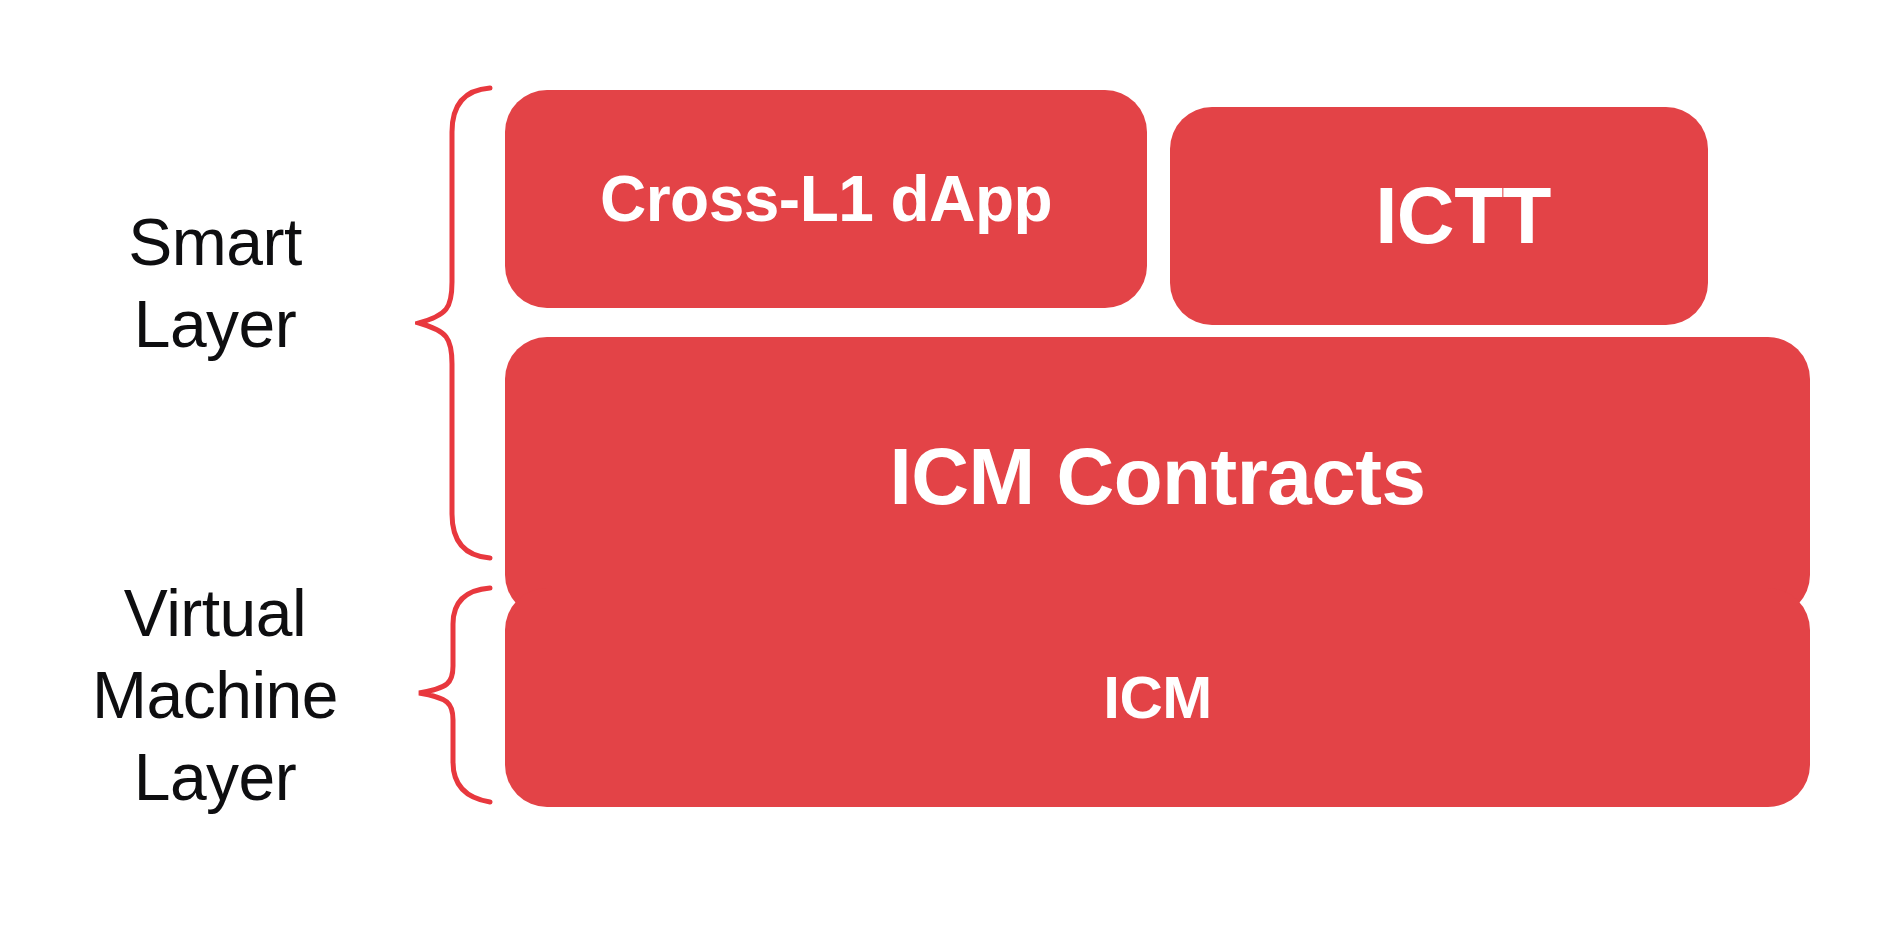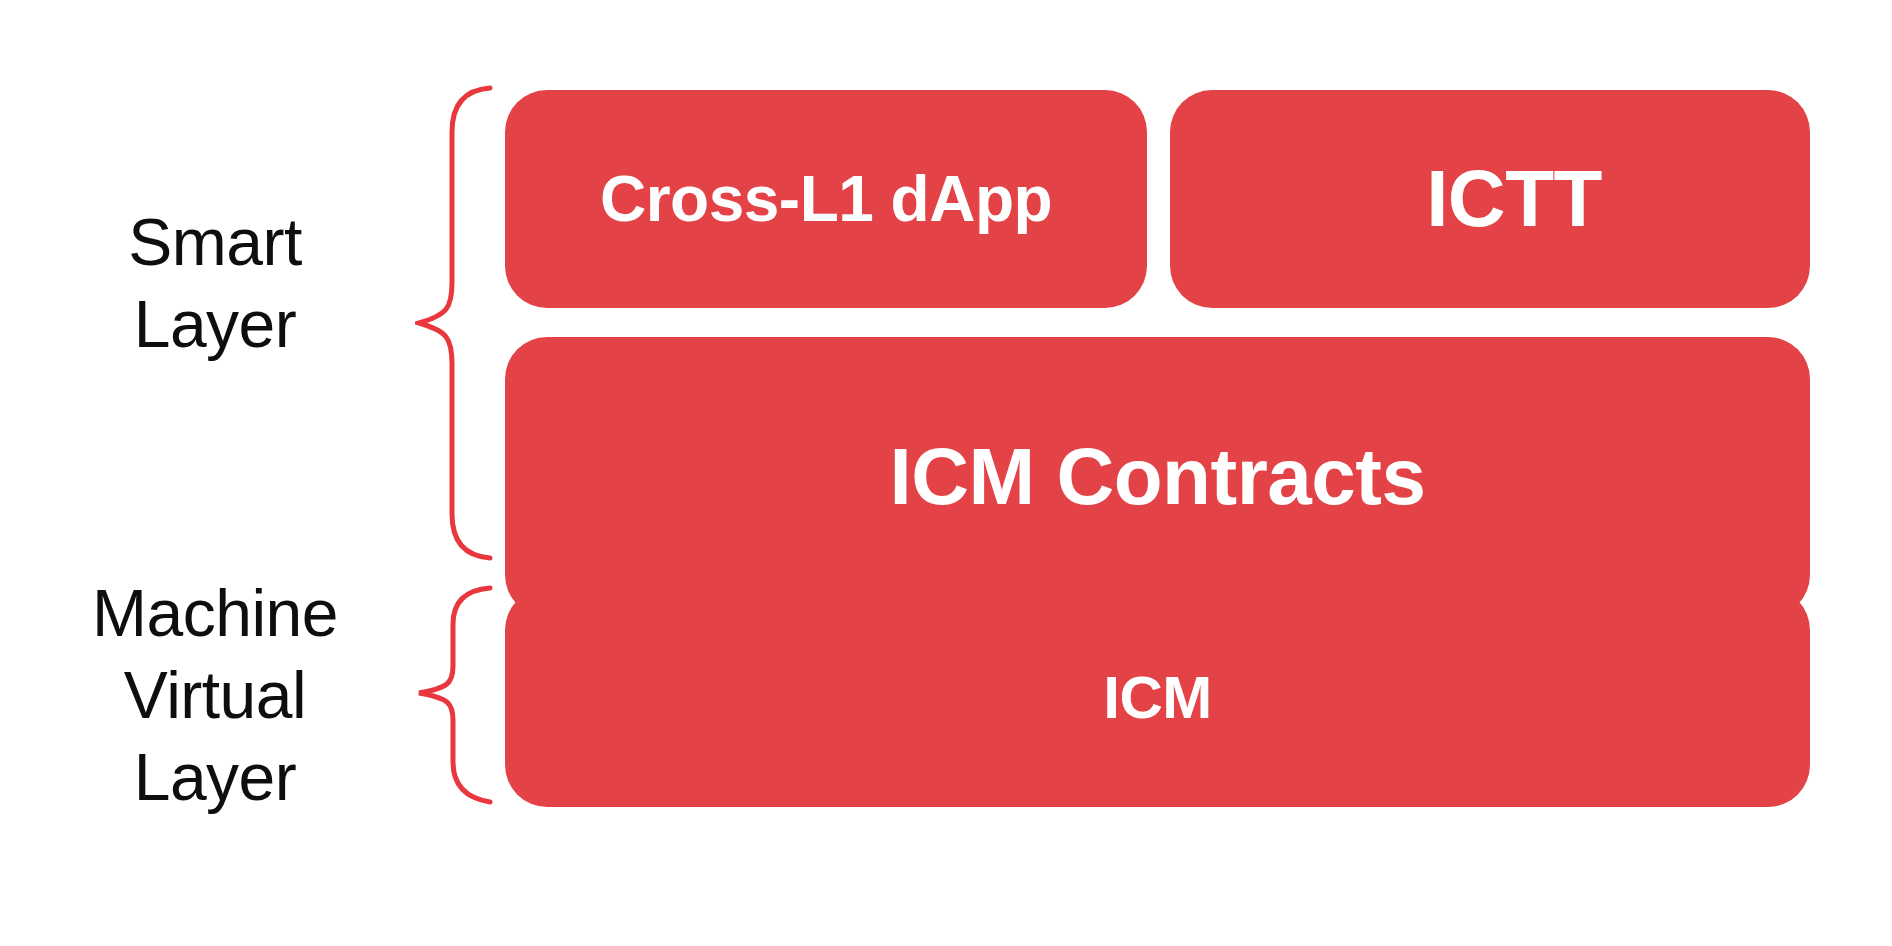--- a/index.html
+++ b/index.html
@@ -50,40 +50,40 @@
     justify-content:center;
   }
   .box-text{
     color:var(--box-text);
     font-weight:700;
     letter-spacing:-0.5px;
     white-space:nowrap;
   }
   .box-cross-dapp{left:505px;top:90px;width:642px;height:218px;align-items:center;}
   .box-cross-dapp .box-text{font-size:64px;}
-  .box-ictt{left:1170px;top:90px;width:640px;height:218px;padding-left:48px;}
+  .box-ictt{left:1170px;top:107px;width:538px;height:218px;padding-left:48px;}
   .box-ictt .box-text{font-size:80px;}
   .box-icm-contracts{left:505px;top:337px;width:1305px;height:280px;}
   .box-icm-contracts .box-text{font-size:80px;}
   .box-icm{left:505px;top:588px;width:1305px;height:219px;}
   .box-icm .box-text{font-size:60px;}
 </style>
 </head>
 <body>
 
 <div class="canvas">
 
   <div class="layer-label label-smart">
     <div>Smart</div>
     <div>Layer</div>
   </div>
 
   <div class="layer-label label-vm">
+    <div>Virtual</div>
     <div>Machine</div>
-    <div>Virtual</div>
     <div>Layer</div>
   </div>
 
   <svg class="brace brace-smart" width="80" height="478" viewBox="0 0 80 478" aria-hidden="true">
     <path d="M75,4 C48,6 37,22 37,48 L37,198 C37,224 32,231 4,239 C32,247 37,254 37,280 L37,430 C37,456 48,472 75,474"></path>
   </svg>
 
   <svg class="brace brace-vm" width="80" height="222" viewBox="0 0 80 222" aria-hidden="true">
     <path d="M75,4 C50,6 38,18 38,40 L38,82 C38,99 33,104 4,109 C33,114 38,119 38,136 L38,178 C38,200 50,214 75,218"></path>
   </svg>

